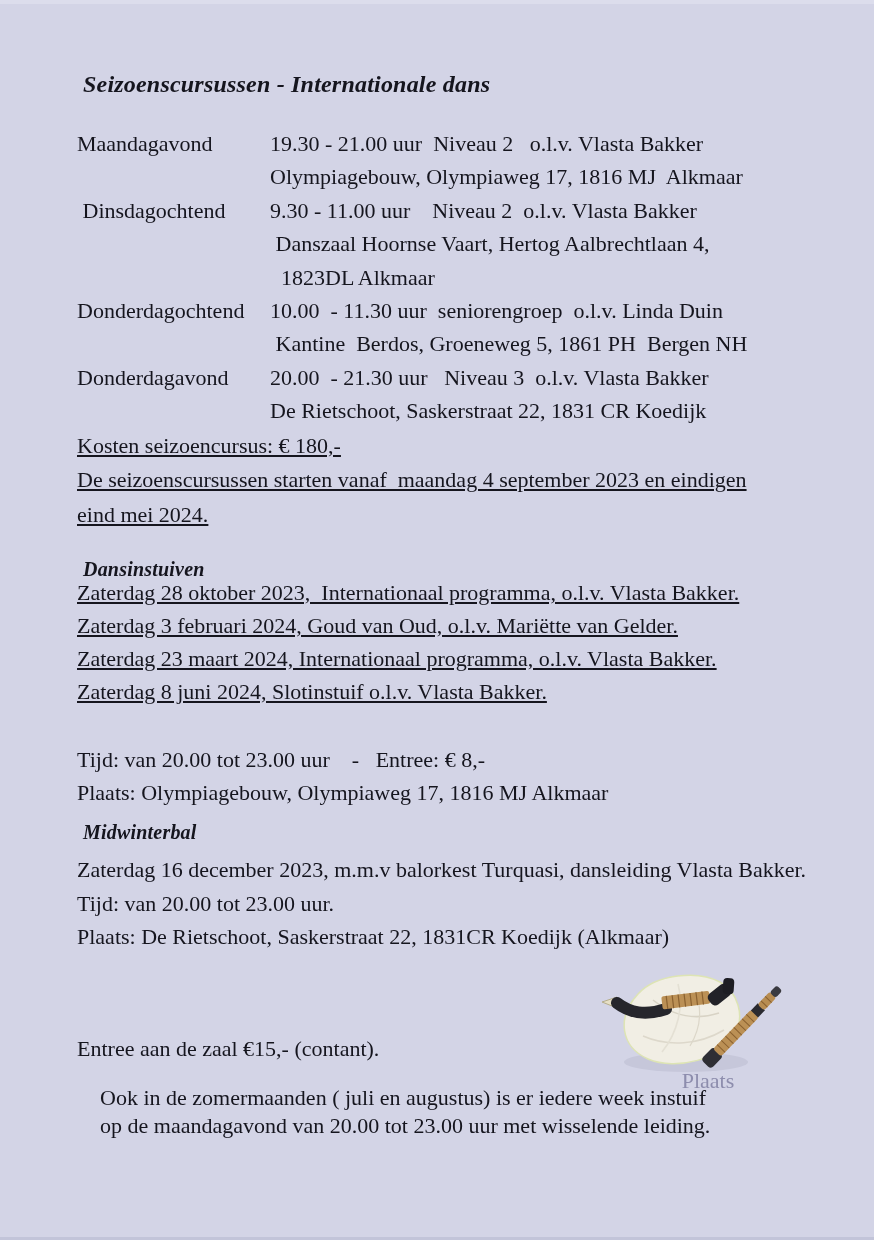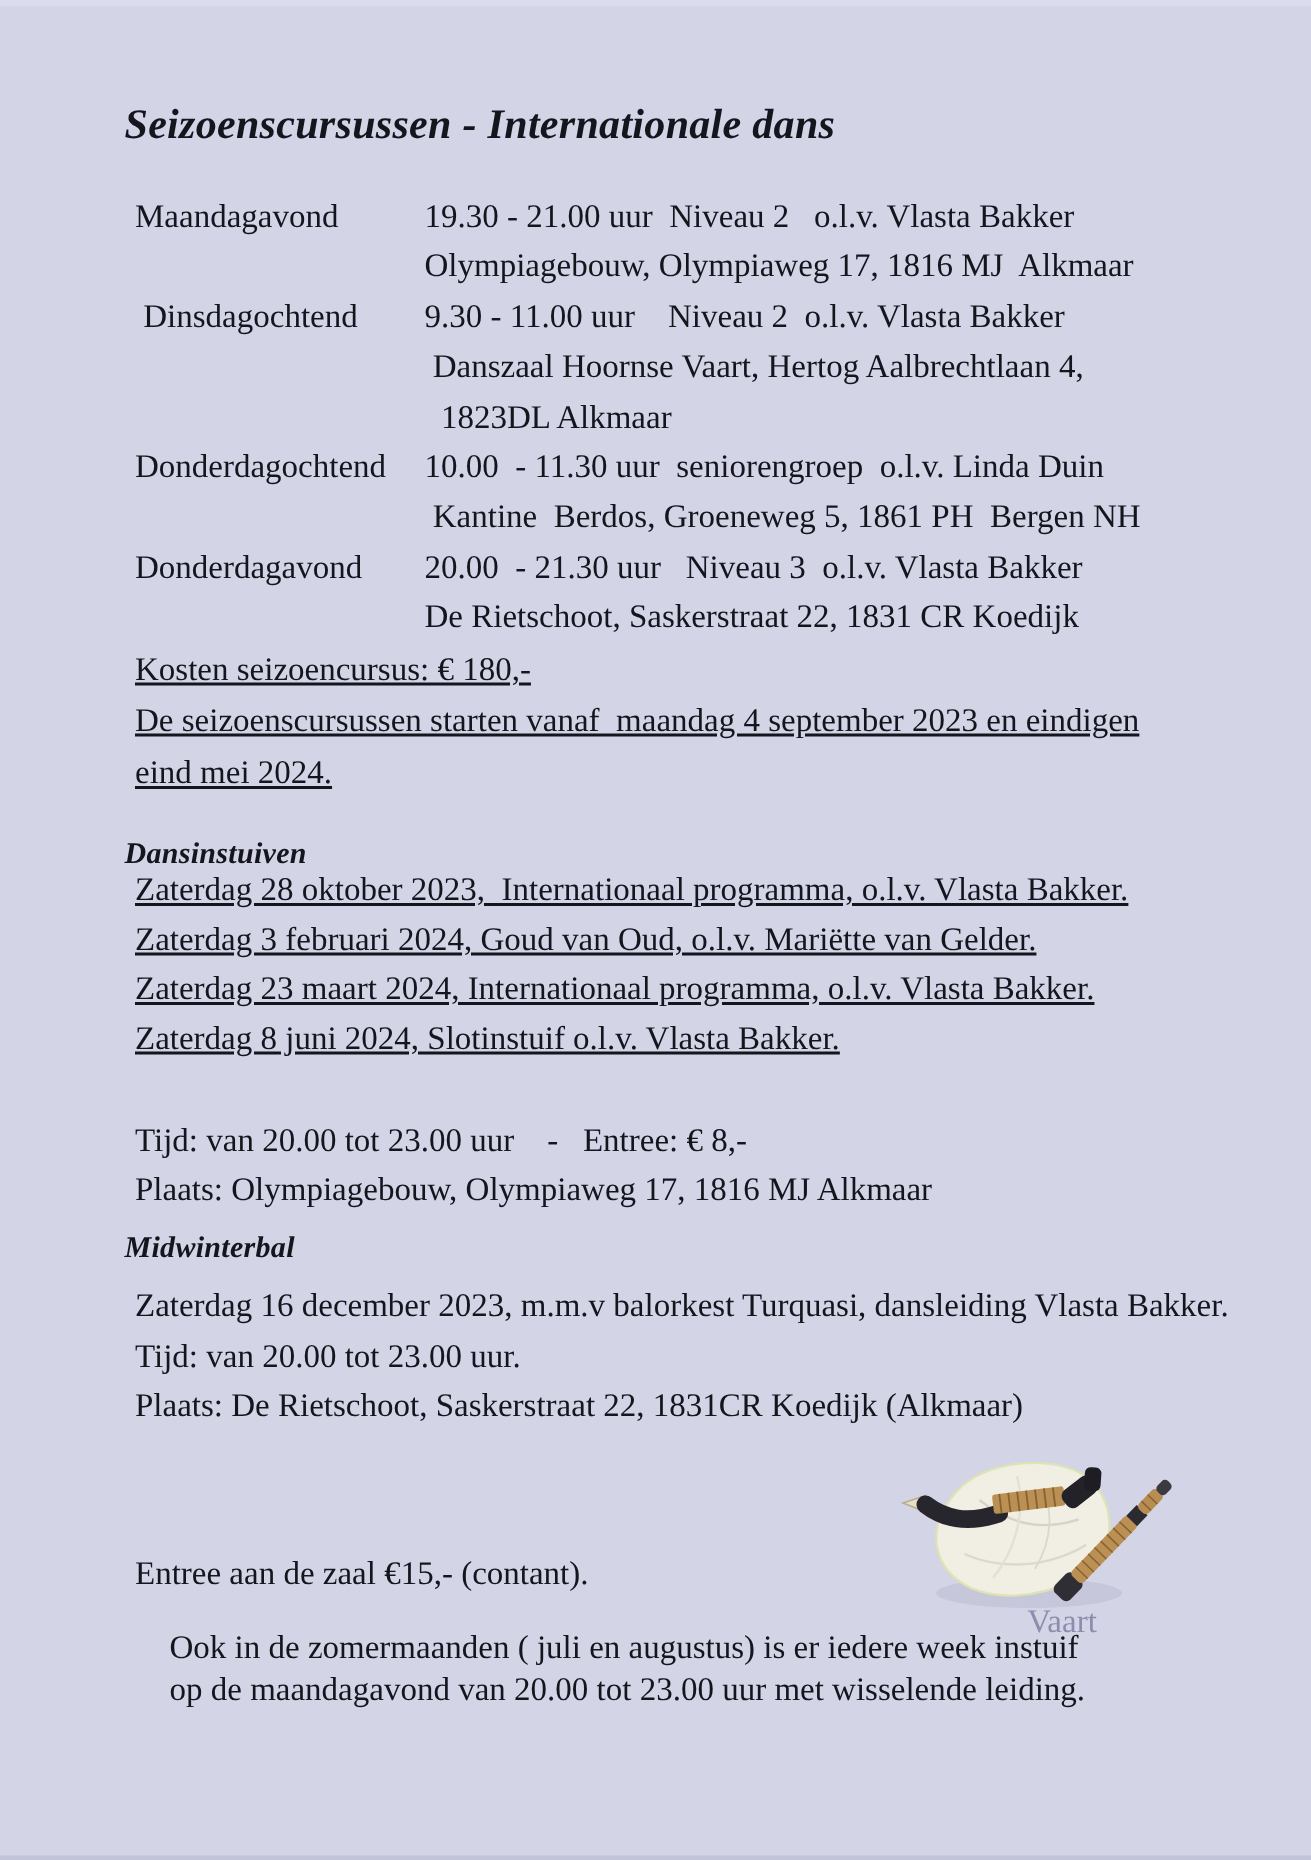--- a/index.html
+++ b/index.html
@@ -7,26 +7,26 @@
     position:relative;
     width:874px;height:1240px;
     background:#d3d4e6;
     overflow:hidden;
     font-family:"Liberation Serif","DejaVu Serif",serif;
     color:#15151e;
   }
   .edge-top{position:absolute;left:0;top:0;width:874px;height:4px;background:#dcddec;}
   .edge-bottom{position:absolute;left:0;bottom:0;width:874px;height:3px;background:#c2c4d9;}
 
-  .abs{position:absolute;left:90px;}
+  .abs{position:absolute;left:77px;}
   .line{white-space:pre;font-size:22px;}
 
   .title{
     position:absolute;left:83px;top:68px;margin:0;
-    font-size:28px;font-weight:bold;font-style:italic;
+    font-size:24px;font-weight:bold;font-style:italic;
     line-height:32px;white-space:pre;letter-spacing:.2px;
   }
   .section-heading{
     position:absolute;left:83px;margin:0;
     font-size:20px;font-weight:bold;font-style:italic;
     line-height:32px;white-space:pre;letter-spacing:.2px;
   }
   .heading-dansinstuiven{top:553px;}
   .heading-midwinterbal{top:816px;}
 
@@ -143,21 +143,21 @@
           <path d="M5,-6.5 V6.5 M11,-6.5 V6.5 M17,-6.5 V6.5 M23,-6.5 V6.5 M29,-6.5 V6.5 M35,-6.5 V6.5 M41,-6.5 V6.5" stroke="#8a6130" stroke-width="1.2"></path>
         </g>
         <g transform="translate(112,36) rotate(-38)">
           <rect x="0" y="-7" width="24" height="14" rx="5" fill="#222228"></rect>
           <rect x="18" y="-9" width="11" height="16" rx="4" fill="#1d1d23" transform="rotate(42 24 0)"></rect>
         </g>
       </g>
     </svg>
   </div>
 
-  <div class="gaida-caption">Vaart</div>
+  <div class="gaida-caption">Plaats</div>
 
   <div class="abs summer">
     <div class="line">Ook in de zomermaanden ( juli en augustus) is er iedere week instuif</div>
     <div class="line">op de maandagavond van 20.00 tot 23.00 uur met wisselende leiding.</div>
   </div>
 
   <div class="edge-bottom"></div>
 </div>
 
 </body></html>

